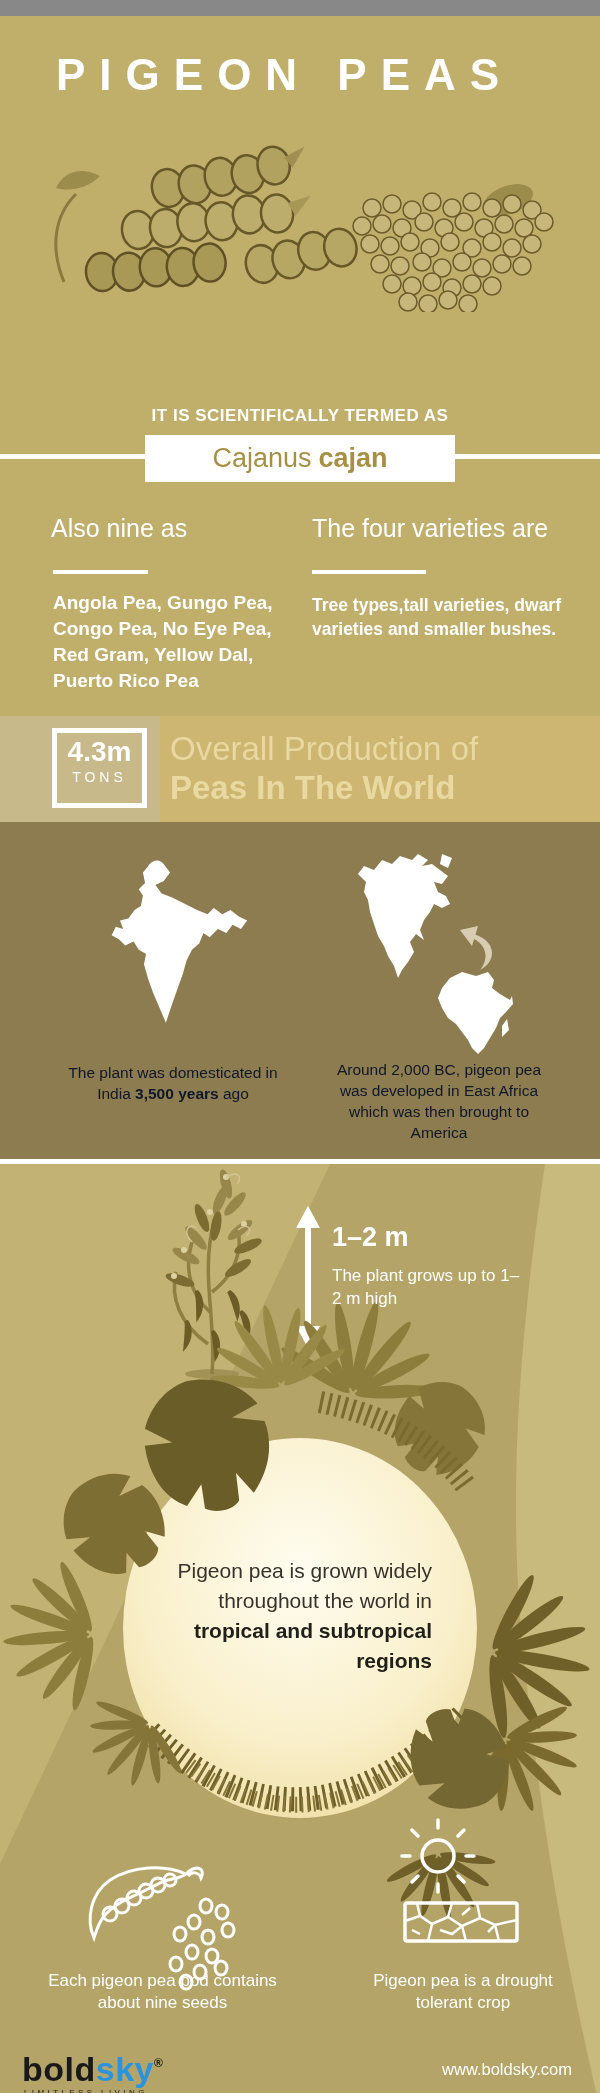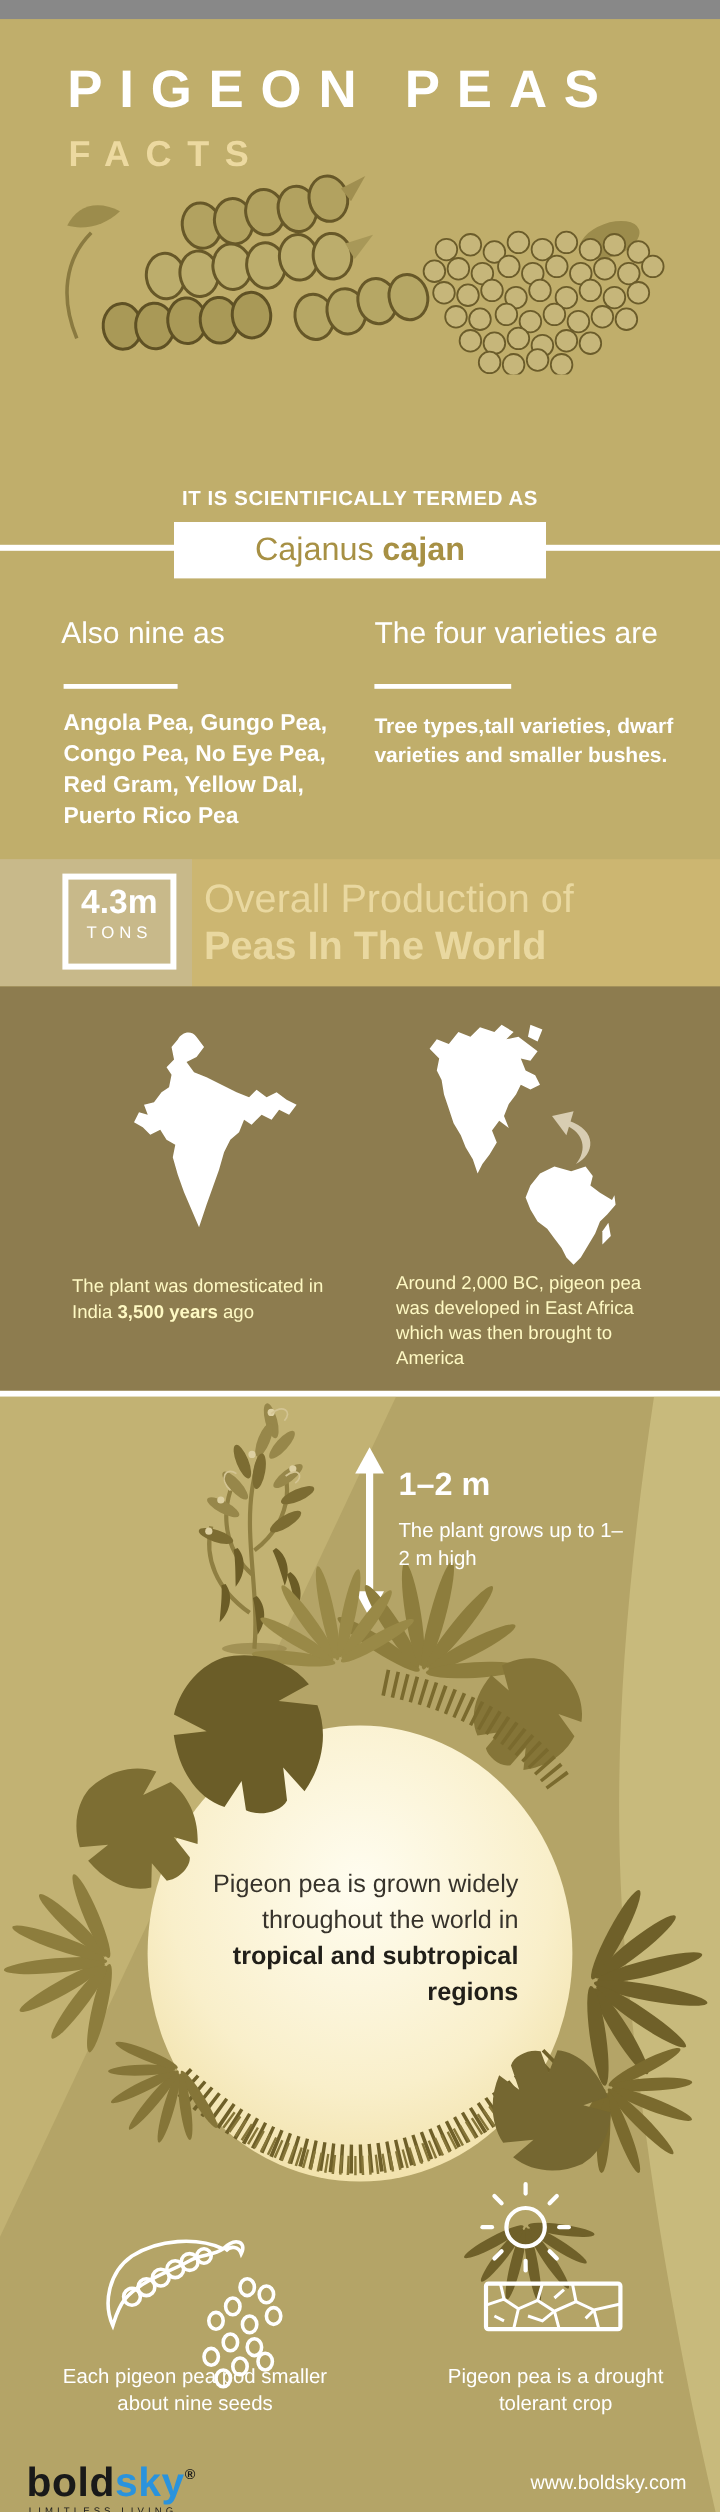--- a/index.html
+++ b/index.html
@@ -28,21 +28,21 @@
   .banner{left:0;top:700px;width:600px;height:106px;background:#ccb671;}
   .banner-left{left:0;top:0;width:160px;height:106px;background:#c8b98a;}
   .prod-square{left:52px;top:12px;width:85px;height:66px;border:5px solid #ffffff;text-align:center;padding-top:4px;color:#ffffff;}
   .prod-amount{font-size:28px;font-weight:800;line-height:30px;}
   .prod-unit{font-size:14px;letter-spacing:4px;margin-top:2px;}
   .prod-line{left:170px;color:#e9d8a0;font-size:33px;white-space:nowrap;}
   .prod-line1{top:14px;font-weight:400;}
   .prod-line2{top:53px;font-weight:700;}
   
   .sec-maps{left:0;top:806px;width:600px;height:337px;background:#8d7c4f;}
-  .map-caption{color:#fef9c3;font-size:15.5px;line-height:21px;}
+  .map-caption{text-align:center;color:#0f172a;font-size:15.5px;line-height:21px;}
   .cap-india{left:60px;top:240px;width:226px;}
   .cap-africa{left:330px;top:237px;width:218px;}
   .map-caption b{font-weight:700;}
   .divider{left:0;top:1143px;width:600px;height:5px;background:#ffffff;}
   
   .sec-bottom{left:0;top:1148px;width:600px;height:945px;background:#b4a467;}
   .deco-svg{left:0;top:0;}
   .h-value{left:332px;top:58px;font-size:27px;font-weight:800;color:#ffffff;}
   .h-desc{left:332px;top:100px;width:192px;font-size:17px;line-height:23px;color:#ffffff;}
   .dist-text{left:168px;top:392px;width:264px;text-align:right;font-size:21px;line-height:30px;color:#37332b;}
@@ -59,21 +59,20 @@
   .logo-tagline{font-size:8px;letter-spacing:3.4px;color:#1c1c1c;margin-top:3px;padding-left:2px;}
   .website{right:28px;top:896px;font-size:16.5px;color:#ffffff;}
 </style>
 </head>
 <body>
 
 <div id="page">
 
   <div class="abs sec-top">
     <div class="abs title">PIGEON PEAS</div>
-    <div class="abs subtitle">FACTS</div>
 
     <svg class="abs pods-svg" width="520" height="176" viewBox="0 0 520 176">
       <defs>
         <circle id="sd" r="9" fill="#c6b67a" stroke="#6b5c2a" stroke-width="1.5"></circle>
         <ellipse id="lump" rx="16" ry="19" stroke-width="2.5"></ellipse>
       </defs>
       <path d="M36,58 C14,80 10,112 24,146" stroke="#8a7a40" stroke-width="3" fill="none"></path>
       <path d="M60,40 C40,30 24,36 16,52 C30,56 48,52 60,40 Z" fill="#9c8c4c"></path>
       <ellipse cx="468" cy="64" rx="26" ry="14" fill="#9c8c4c" transform="rotate(-20 468 64)"></ellipse>
       <g transform="translate(128,52) rotate(-12)" fill="#b2a260" stroke="#675828">
@@ -363,21 +362,21 @@
       </g>
     </svg>
 
     <div class="abs h-value">1–2 m</div>
     <div class="abs h-desc">The plant grows up to 1–2 m high</div>
 
     <div class="abs dist-text">
       <span>Pigeon pea is grown widely throughout the world in </span><b>tropical and subtropical regions</b>
     </div>
 
-    <div class="abs icon-caption cap-pod">Each pigeon pea pod smaller about nine seeds</div>
+    <div class="abs icon-caption cap-pod">Each pigeon pea pod contains about nine seeds</div>
     <div class="abs icon-caption cap-drought">Pigeon pea is a drought tolerant crop</div>
 
     <div class="abs logo">
       <div class="logo-main">
         <span class="logo-bold">bold</span><span class="logo-sky">sky</span><span class="logo-reg">®</span>
       </div>
       <div class="logo-tagline">LIMITLESS LIVING</div>
     </div>
     <div class="abs website">www.boldsky.com</div>
   </div>

